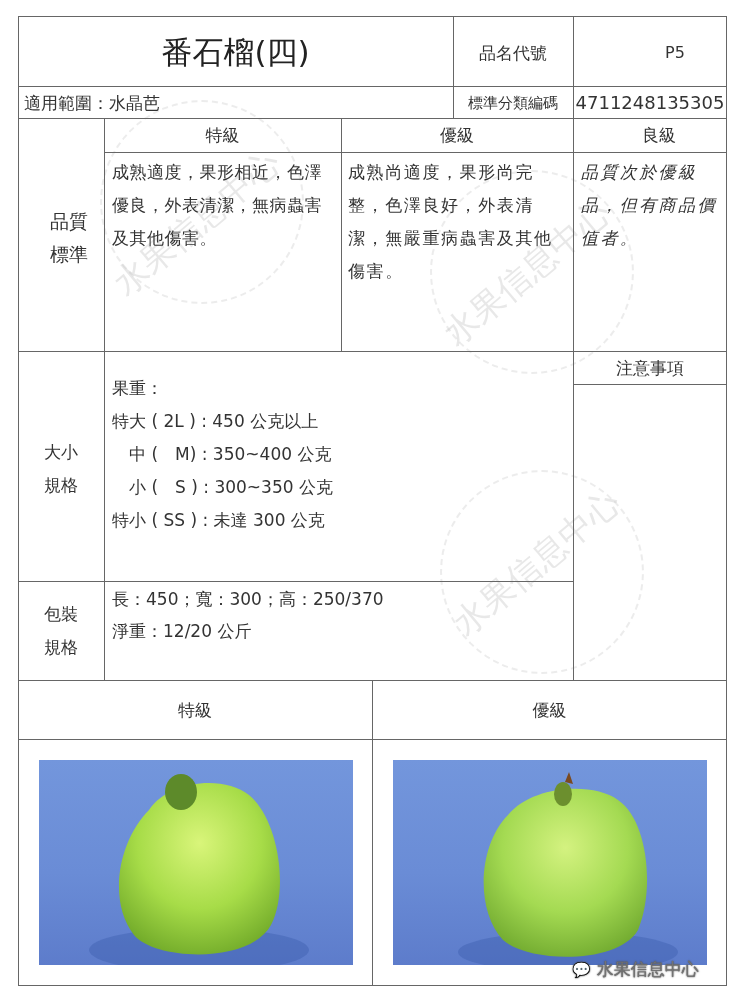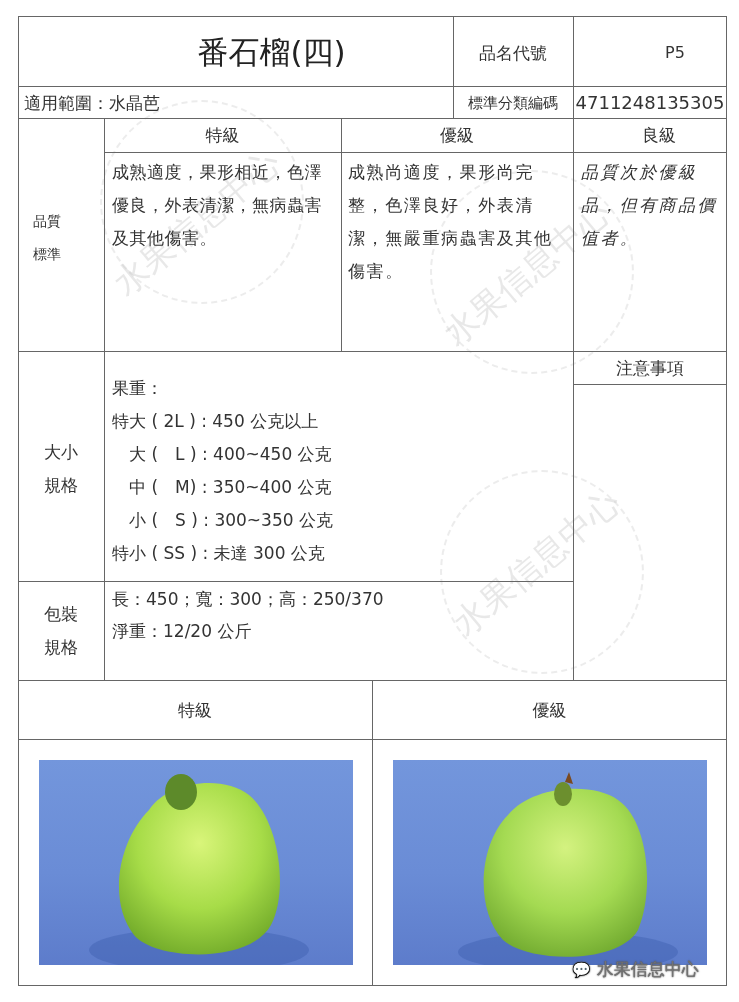--- a/index.html
+++ b/index.html
@@ -35,49 +35,48 @@
 <div class="line-h" style="left:18px;top:581px;width:555px;"></div>
 <div class="line-h" style="left:18px;top:680px;width:709px;"></div>
 <div class="line-h" style="left:18px;top:739px;width:709px;"></div>
 
 <div class="line-v" style="left:453px;top:16px;height:102px;"></div>
 <div class="line-v" style="left:573px;top:16px;height:664px;"></div>
 <div class="line-v" style="left:104px;top:118px;height:562px;"></div>
 <div class="line-v" style="left:341px;top:118px;height:233px;"></div>
 <div class="line-v" style="left:372px;top:680px;height:306px;"></div>
 
-<div class="txt center" style="left:18px;top:30px;width:435px;font-size:31px;line-height:44px;color:#222;margin-left:36px;">番石榴(四)</div>
+<div class="txt center" style="left:18px;top:30px;width:435px;font-size:31px;line-height:44px;color:#222;">番石榴(四)</div>
 <div class="txt center" style="left:453px;top:40px;width:120px;font-size:17px;line-height:26px;">品名代號</div>
 <div class="txt center" style="left:598px;top:40px;width:154px;font-size:16px;line-height:26px;">P5</div>
 
 <div class="txt" style="left:24px;top:90px;font-size:17px;line-height:26px;">適用範圍：水晶芭</div>
 <div class="txt center" style="left:453px;top:91px;width:120px;font-size:15px;line-height:24px;">標準分類編碼</div>
 <div class="txt center" style="left:573px;top:89px;width:154px;font-size:18px;line-height:28px;">4711248135305</div>
 
-<div class="txt center" style="left:4px;top:205px;width:86px;font-size:14px;line-height:33px;">
+<div class="txt center" style="left:18px;top:205px;width:86px;font-size:19px;line-height:33px;padding-left:8px;">
   <div>品質</div>
   <div>標準</div>
 </div>
 
 <div class="txt center" style="left:104px;top:122px;width:237px;font-size:17px;line-height:26px;">特級</div>
 <div class="txt center" style="left:341px;top:122px;width:232px;font-size:17px;line-height:26px;">優級</div>
 <div class="txt center" style="left:573px;top:122px;width:172px;font-size:17px;line-height:26px;">良級</div>
 
 <div class="para" style="left:112px;top:156px;width:224px;">成熟適度，果形相近，色澤優良，外表清潔，無病蟲害及其他傷害。</div>
 <div class="para" style="left:348px;top:156px;width:222px;letter-spacing:1.6px;">成熟尚適度，果形尚完整，色澤良好，外表清潔，無嚴重病蟲害及其他傷害。</div>
 <div class="para" style="left:581px;top:156px;width:142px;letter-spacing:2.4px;font-style:italic;">品質次於優級品，但有商品價值者。</div>
 
 <div class="txt center" style="left:18px;top:436px;width:86px;font-size:17px;line-height:33px;">
   <div>大小</div>
   <div>規格</div>
 </div>
 <div class="txt" style="left:112px;top:372px;font-size:17px;line-height:33px;">
   <div>果重：</div>
   <div>特大 ( 2L ) : 450 公克以上</div>
-  <div>　大 (　L ) : 400~450 公克</div>
   <div>　中 (　M) : 350~400 公克</div>
   <div>　小 (　S ) : 300~350 公克</div>
   <div>特小 ( SS ) : 未達 300 公克</div>
 </div>
 
 <div class="txt center" style="left:573px;top:355px;width:154px;font-size:17px;line-height:26px;">注意事項</div>
 <div class="abs" style="left:574px;top:385px;width:152px;height:295px;"></div>
 
 <div class="txt center" style="left:18px;top:598px;width:86px;font-size:17px;line-height:33px;">
   <div>包裝</div>

